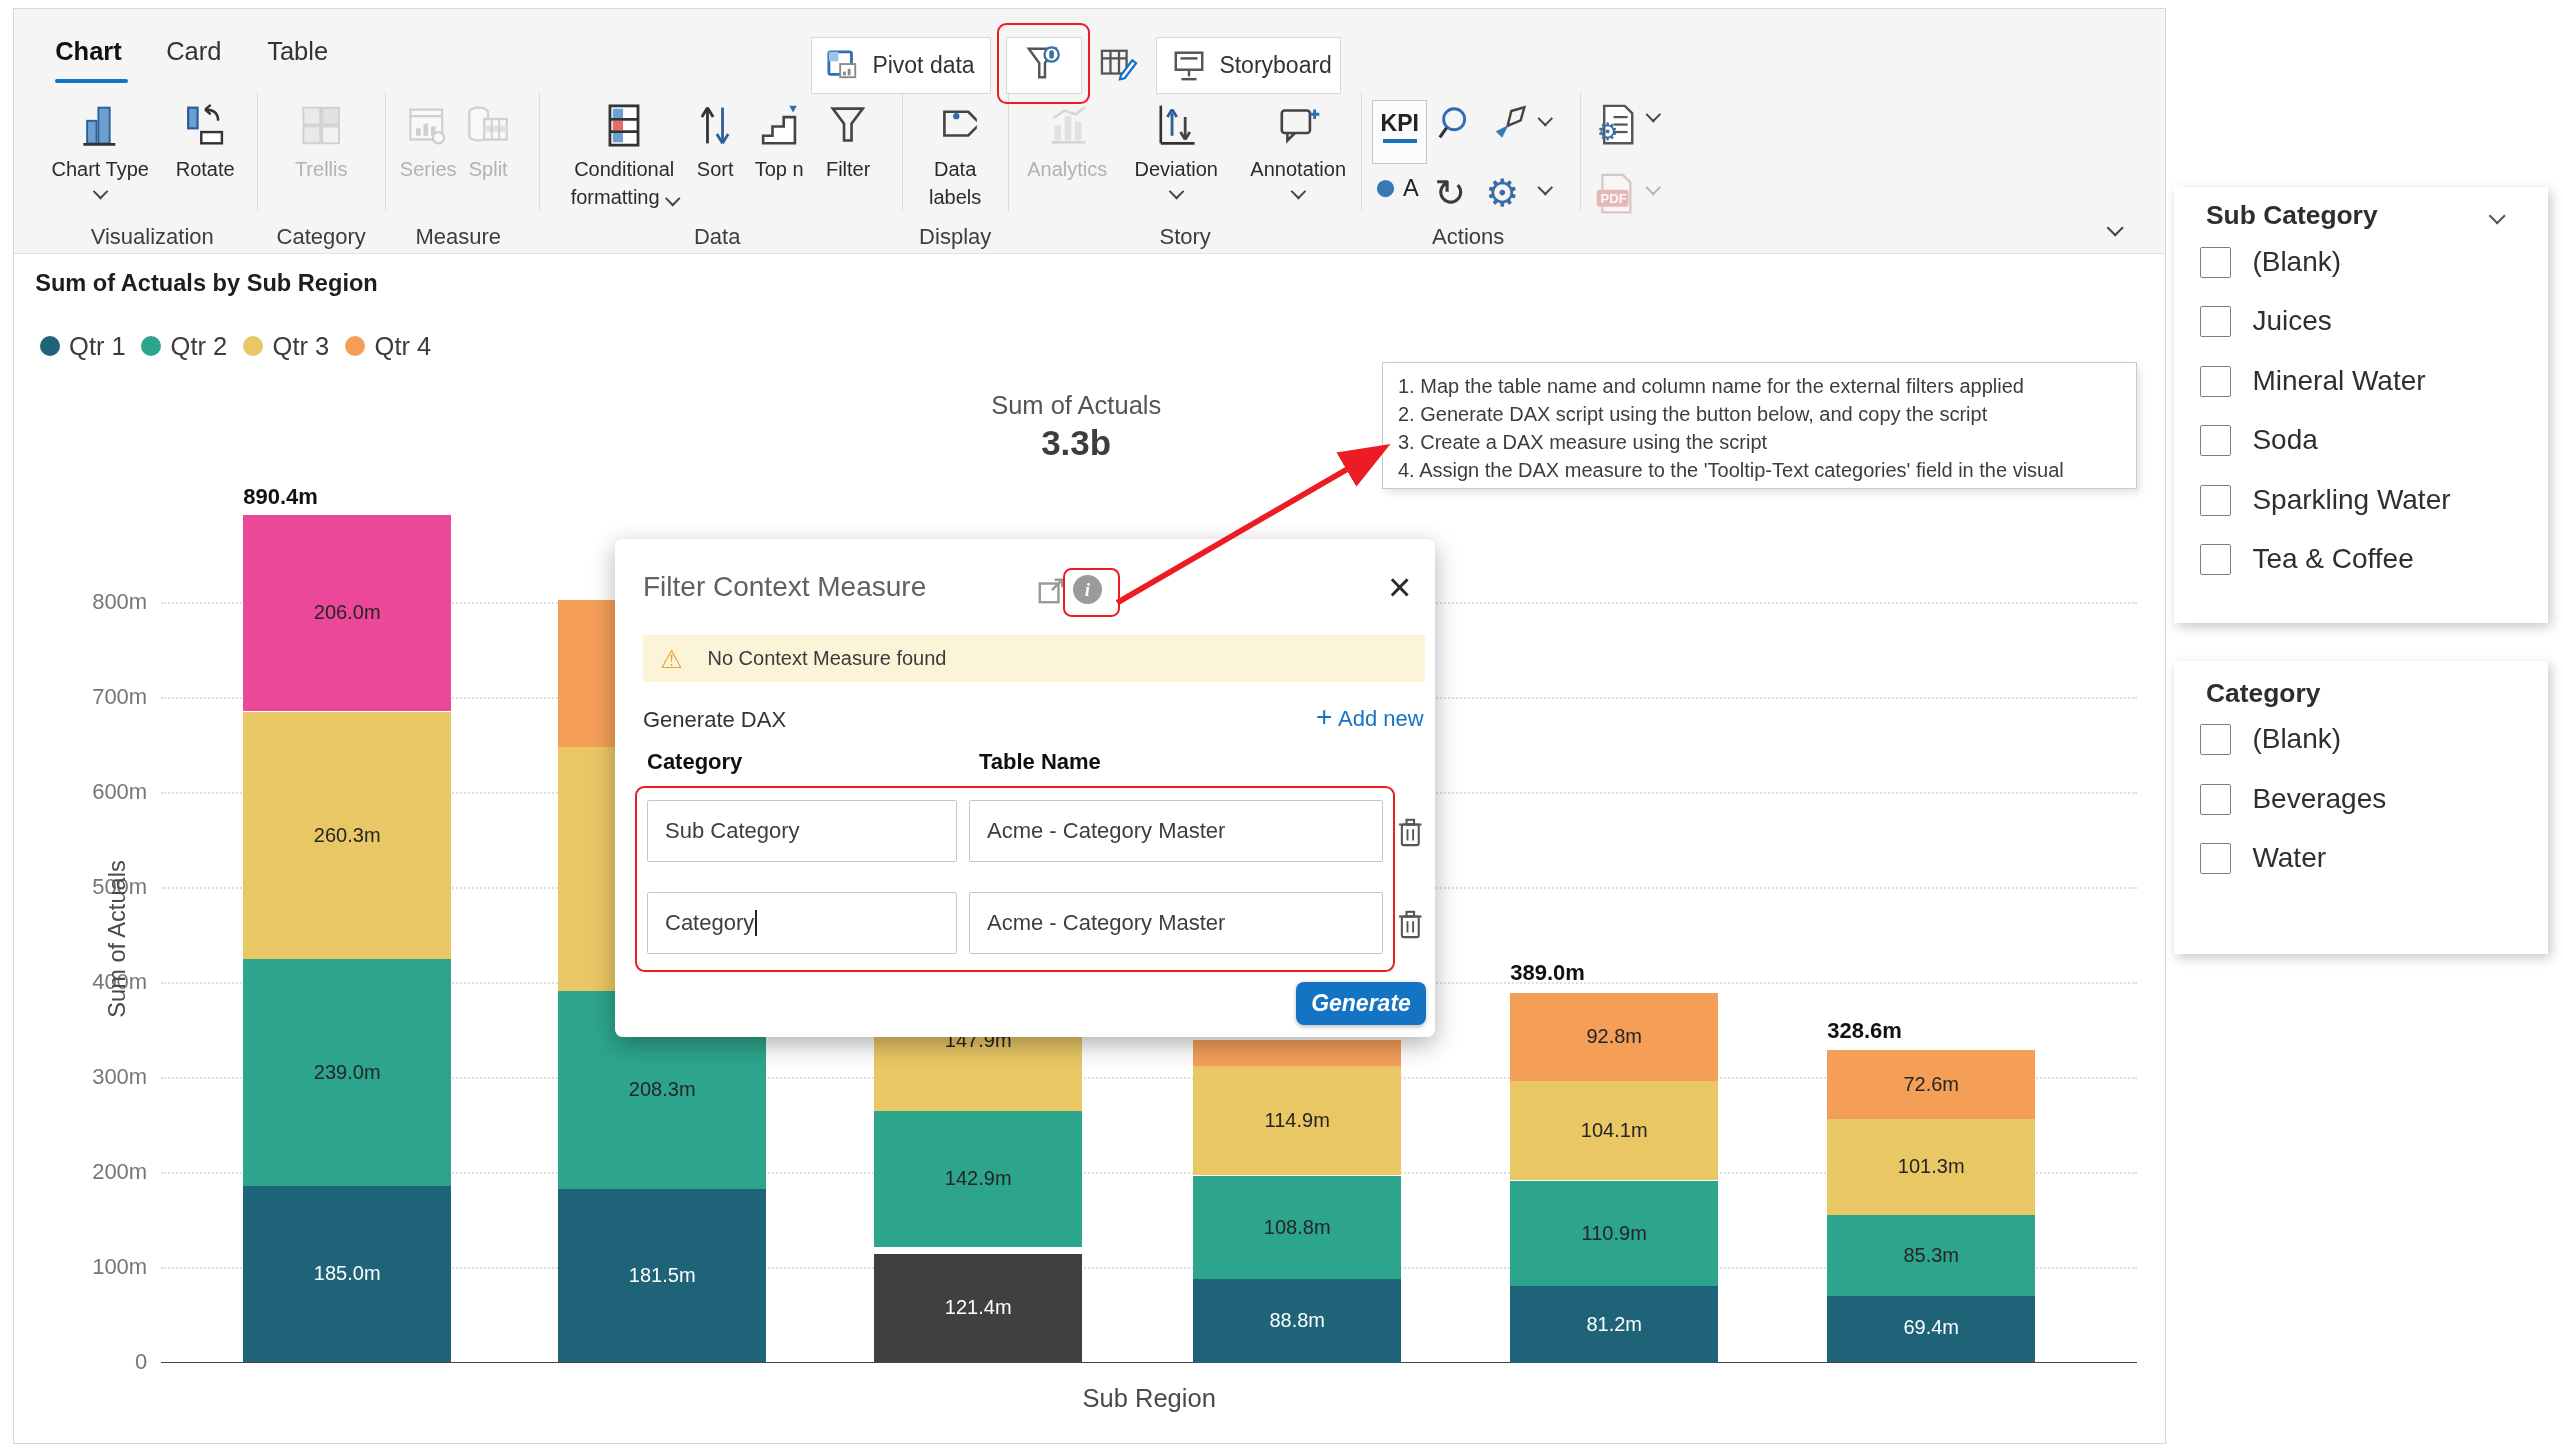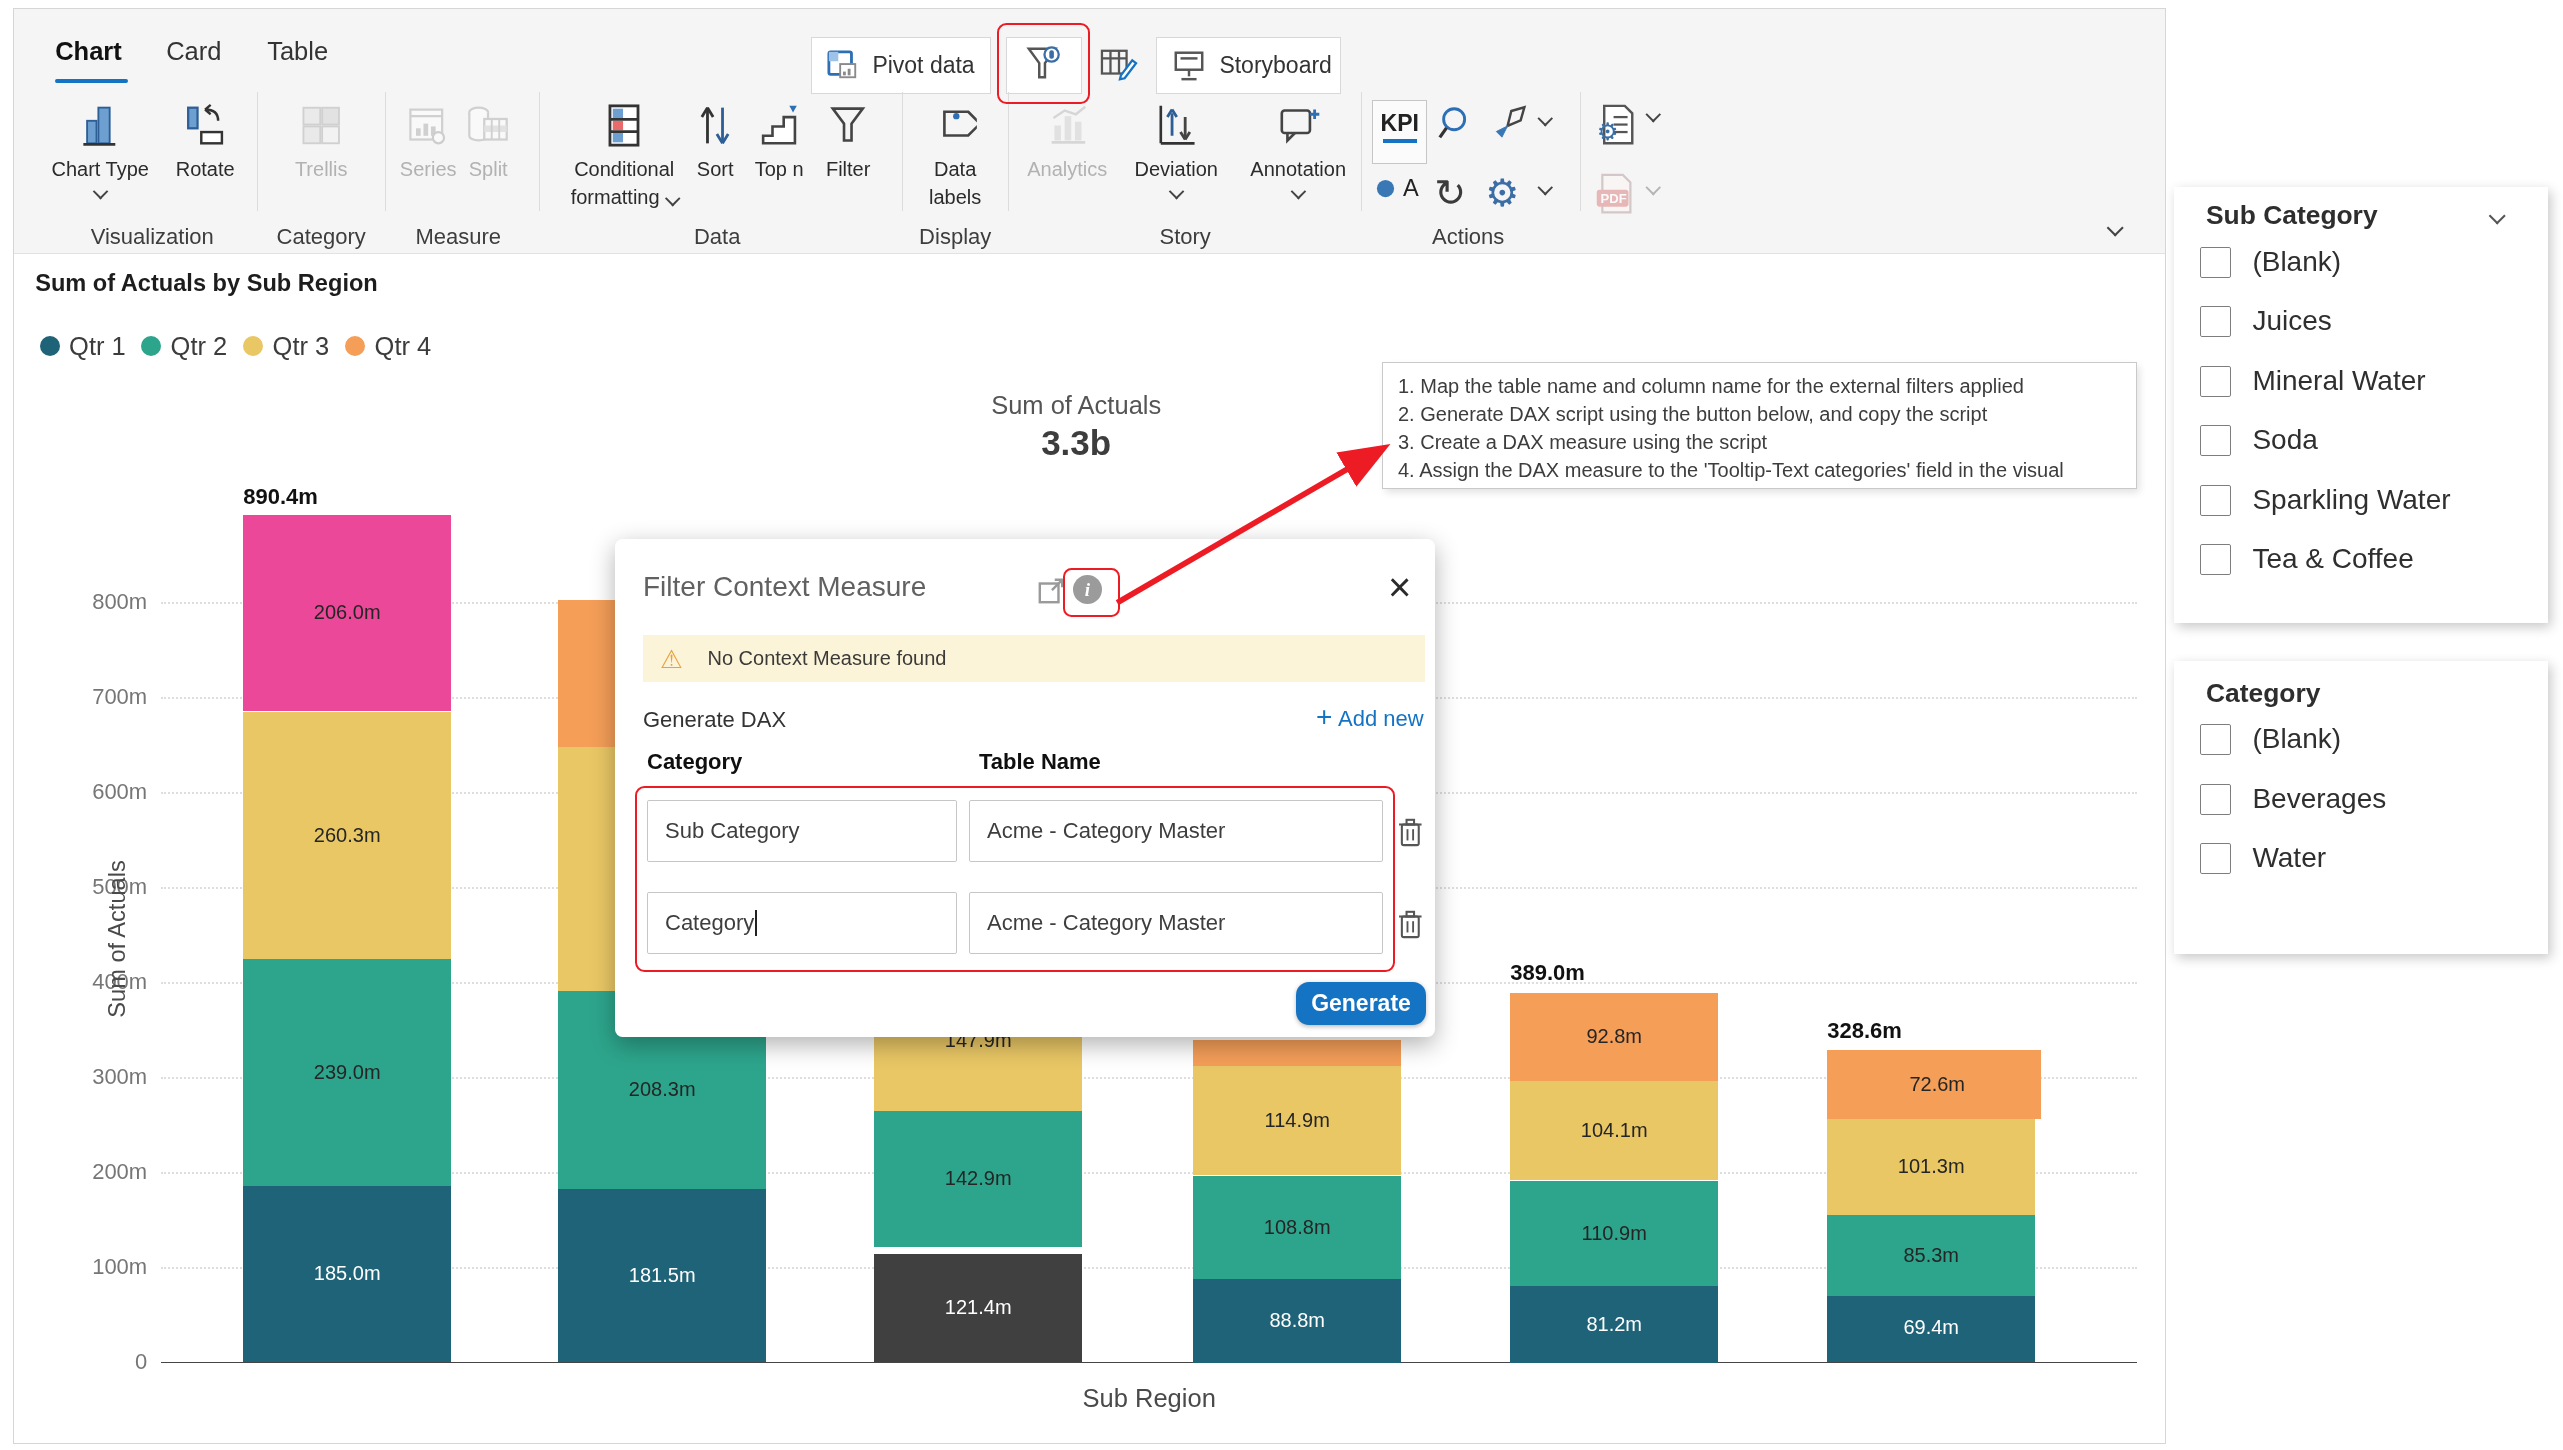--- a/index.html
+++ b/index.html
@@ -54,21 +54,21 @@
   .warn-banner .wi{font-size:25.5px;color:#e9a23b;}
   .warn-banner .wt{font-size:20px;color:#3a3a38;}
   .gen-dax{position:absolute;left:28px;top:168px;font-size:22px;color:#333;}
   .add-new{position:absolute;right:11.3px;top:162px;font-size:22px;color:#1573c4;cursor:pointer;}
   .add-new .plus{font-size:28px;font-weight:300;margin-right:5.7px;}
   .col-head{position:absolute;top:210px;font-size:22px;font-weight:bold;color:#0f0f0f;}
   .rows-redrect{position:absolute;left:20px;top:247px;width:756px;height:182px;border:2.8px solid #ed1c24;border-radius:9.4px;}
   .m-input{position:absolute;height:62px;border:0.9px solid #c6c6c6;border-radius:1.9px;background:#fff;display:flex;align-items:center;padding-left:17px;box-sizing:border-box;font-size:22px;color:#3e3e3e;}
   .caret{display:inline-block;width:1.9px;height:26.4px;background:#222;margin-left:0.9px;}
   .trash{position:absolute;left:783px;cursor:pointer;}
-  .gen-btn{position:absolute;left:681px;top:443px;width:130px;height:43px;background:#1573c4;border-radius:13px;color:#fff;font-size:23px;font-weight:bold;display:flex;align-items:center;justify-content:center;cursor:pointer;box-shadow:0 1.9px 4.7px rgba(0,0,0,.25);}
+  .gen-btn{position:absolute;left:681px;top:443px;width:130px;height:43px;background:#1573c4;border-radius:8px;color:#fff;font-size:23px;font-weight:bold;display:flex;align-items:center;justify-content:center;cursor:pointer;box-shadow:0 1.9px 4.7px rgba(0,0,0,.25);font-style:italic;}
   .ext-link{position:absolute;left:422px;top:38px;}
   .info-circle{position:absolute;left:458px;top:36px;width:29px;height:29px;border-radius:50%;background:#9b9b9b;color:#fff;font-size:19px;display:flex;align-items:center;justify-content:center;font-family:"Liberation Serif",serif;font-style:italic;font-weight:bold;}
   
   .red-rect{position:absolute;border:2.8px solid #ed1c24;z-index:70;pointer-events:none;}
   
   .panel{position:absolute;left:2174px;background:#fff;box-shadow:2.8px 3.8px 11.3px rgba(0,0,0,.22);width:374px;}
   .panel-header{position:absolute;left:32px;font-size:26.4px;font-weight:600;color:#2e2e2e;}
   .panel-chevron{position:absolute;left:317px;}
   .p-item{position:absolute;left:26.4px;display:flex;align-items:center;gap:21px;cursor:pointer;}
   .p-check{width:31px;height:31px;border:1.9px solid #7d7d7d;border-radius:1.9px;background:#fff;box-sizing:border-box;}
@@ -413,21 +413,21 @@
           <div class="seg" style="bottom: 0px; height: 77px; background: rgb(31, 99, 120); color: rgb(255, 255, 255);">81.2m</div>
           <div class="seg" style="bottom: 77px; height: 105px; background: rgb(45, 165, 140); color: rgb(37, 37, 37);">110.9m</div>
           <div class="seg" style="bottom: 183px; height: 99px; background: rgb(233, 199, 101); color: rgb(37, 37, 37);">104.1m</div>
           <div class="seg" style="bottom: 282px; height: 88px; background: rgb(244, 158, 88); color: rgb(37, 37, 37);">92.8m</div>
         </div>
         <div class="bar-total" style="left: 1496px; top: 951px;">389.0m</div>
         <div class="bar" style="left: 1813px; top: 1041px; height: 312px;">
           <div class="seg" style="bottom: 0px; height: 68px; background: rgb(31, 99, 120); color: rgb(255, 255, 255);">69.4m</div>
           <div class="seg" style="bottom: 66px; height: 81px; background: rgb(45, 165, 140); color: rgb(37, 37, 37);">85.3m</div>
           <div class="seg" style="bottom: 147px; height: 96px; background: rgb(233, 199, 101); color: rgb(37, 37, 37);">101.3m</div>
-          <div class="seg" style="bottom: 243px; height: 69px; background: rgb(244, 158, 88); color: rgb(37, 37, 37); padding-left: 6px;">72.6m</div>
+          <div class="seg" style="bottom: 243px; height: 69px; background: rgb(244, 158, 88); color: rgb(37, 37, 37);">72.6m</div>
         </div>
         <div class="bar-total" style="left: 1813px; top: 1009px;">328.6m</div>
       </div>
     <div class="ytitle">Sum of Actuals</div>
     <div class="xtitle">Sub Region</div>
   <div class="legend-item" style="left: 25.5px;">
         <div class="legend-dot" style="background: rgb(31, 99, 120);"></div>
         <div>Qtr 1</div>
       </div>
       <div class="legend-item" style="left: 127px;">

